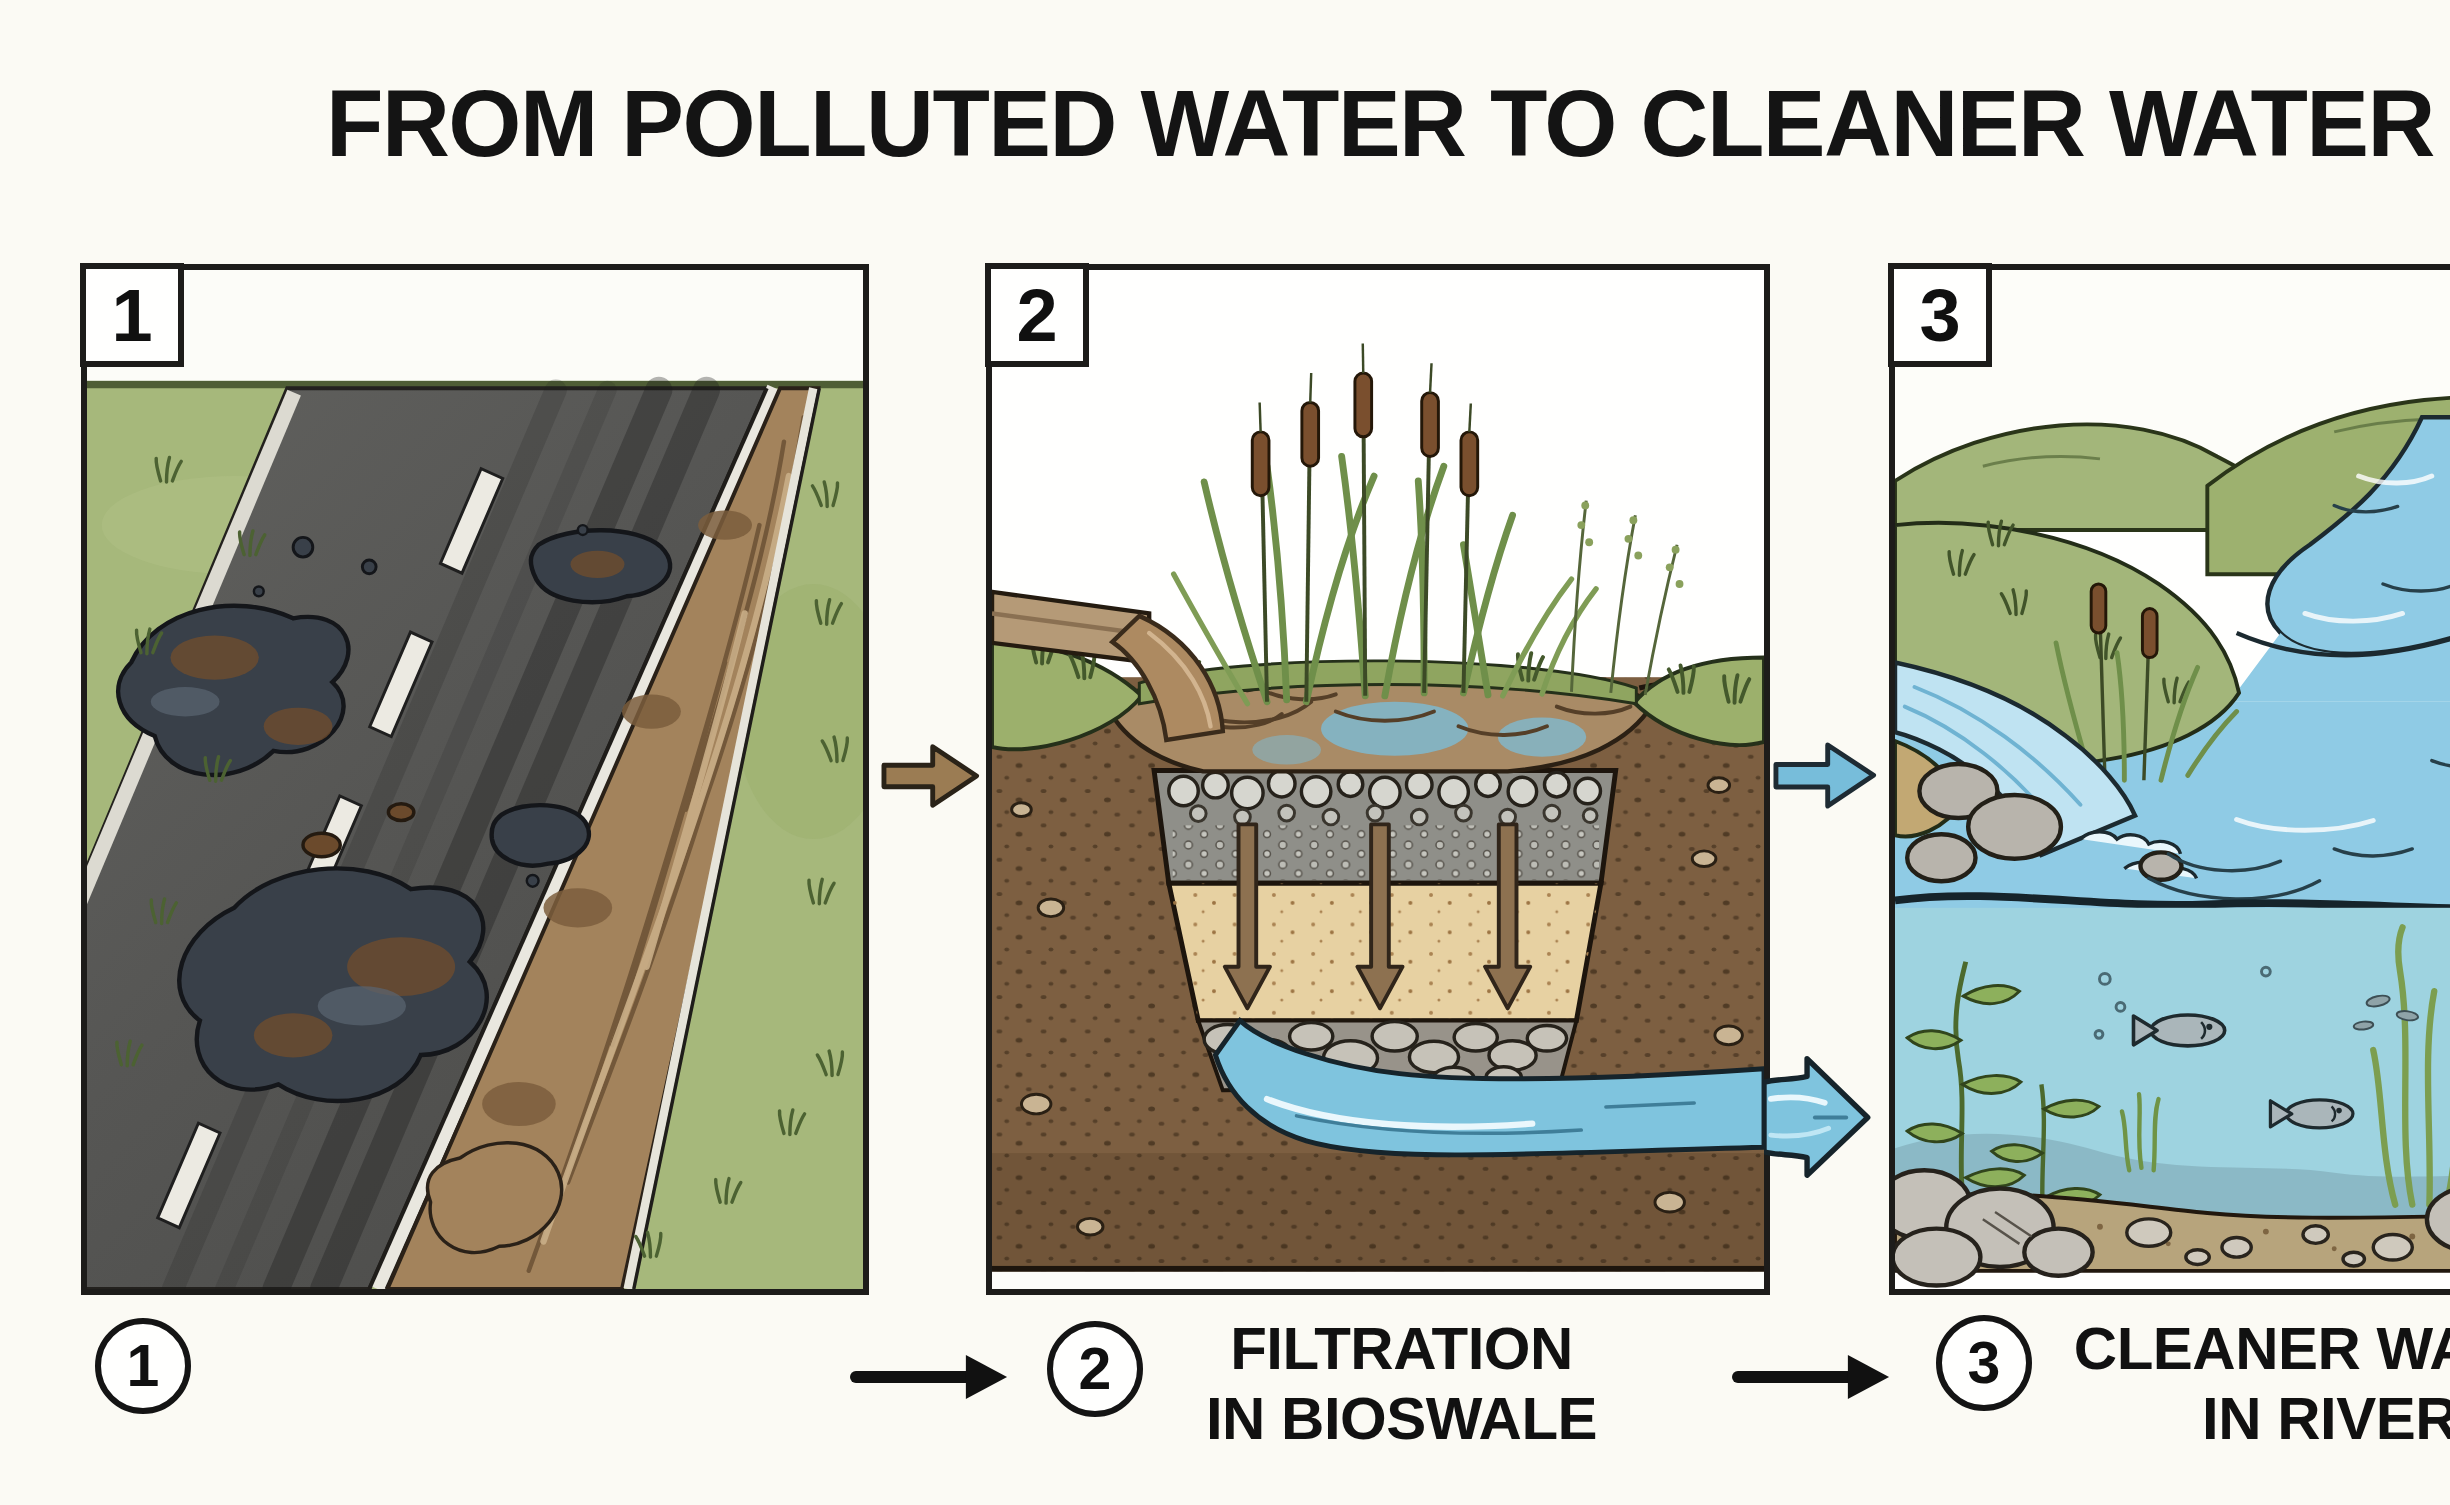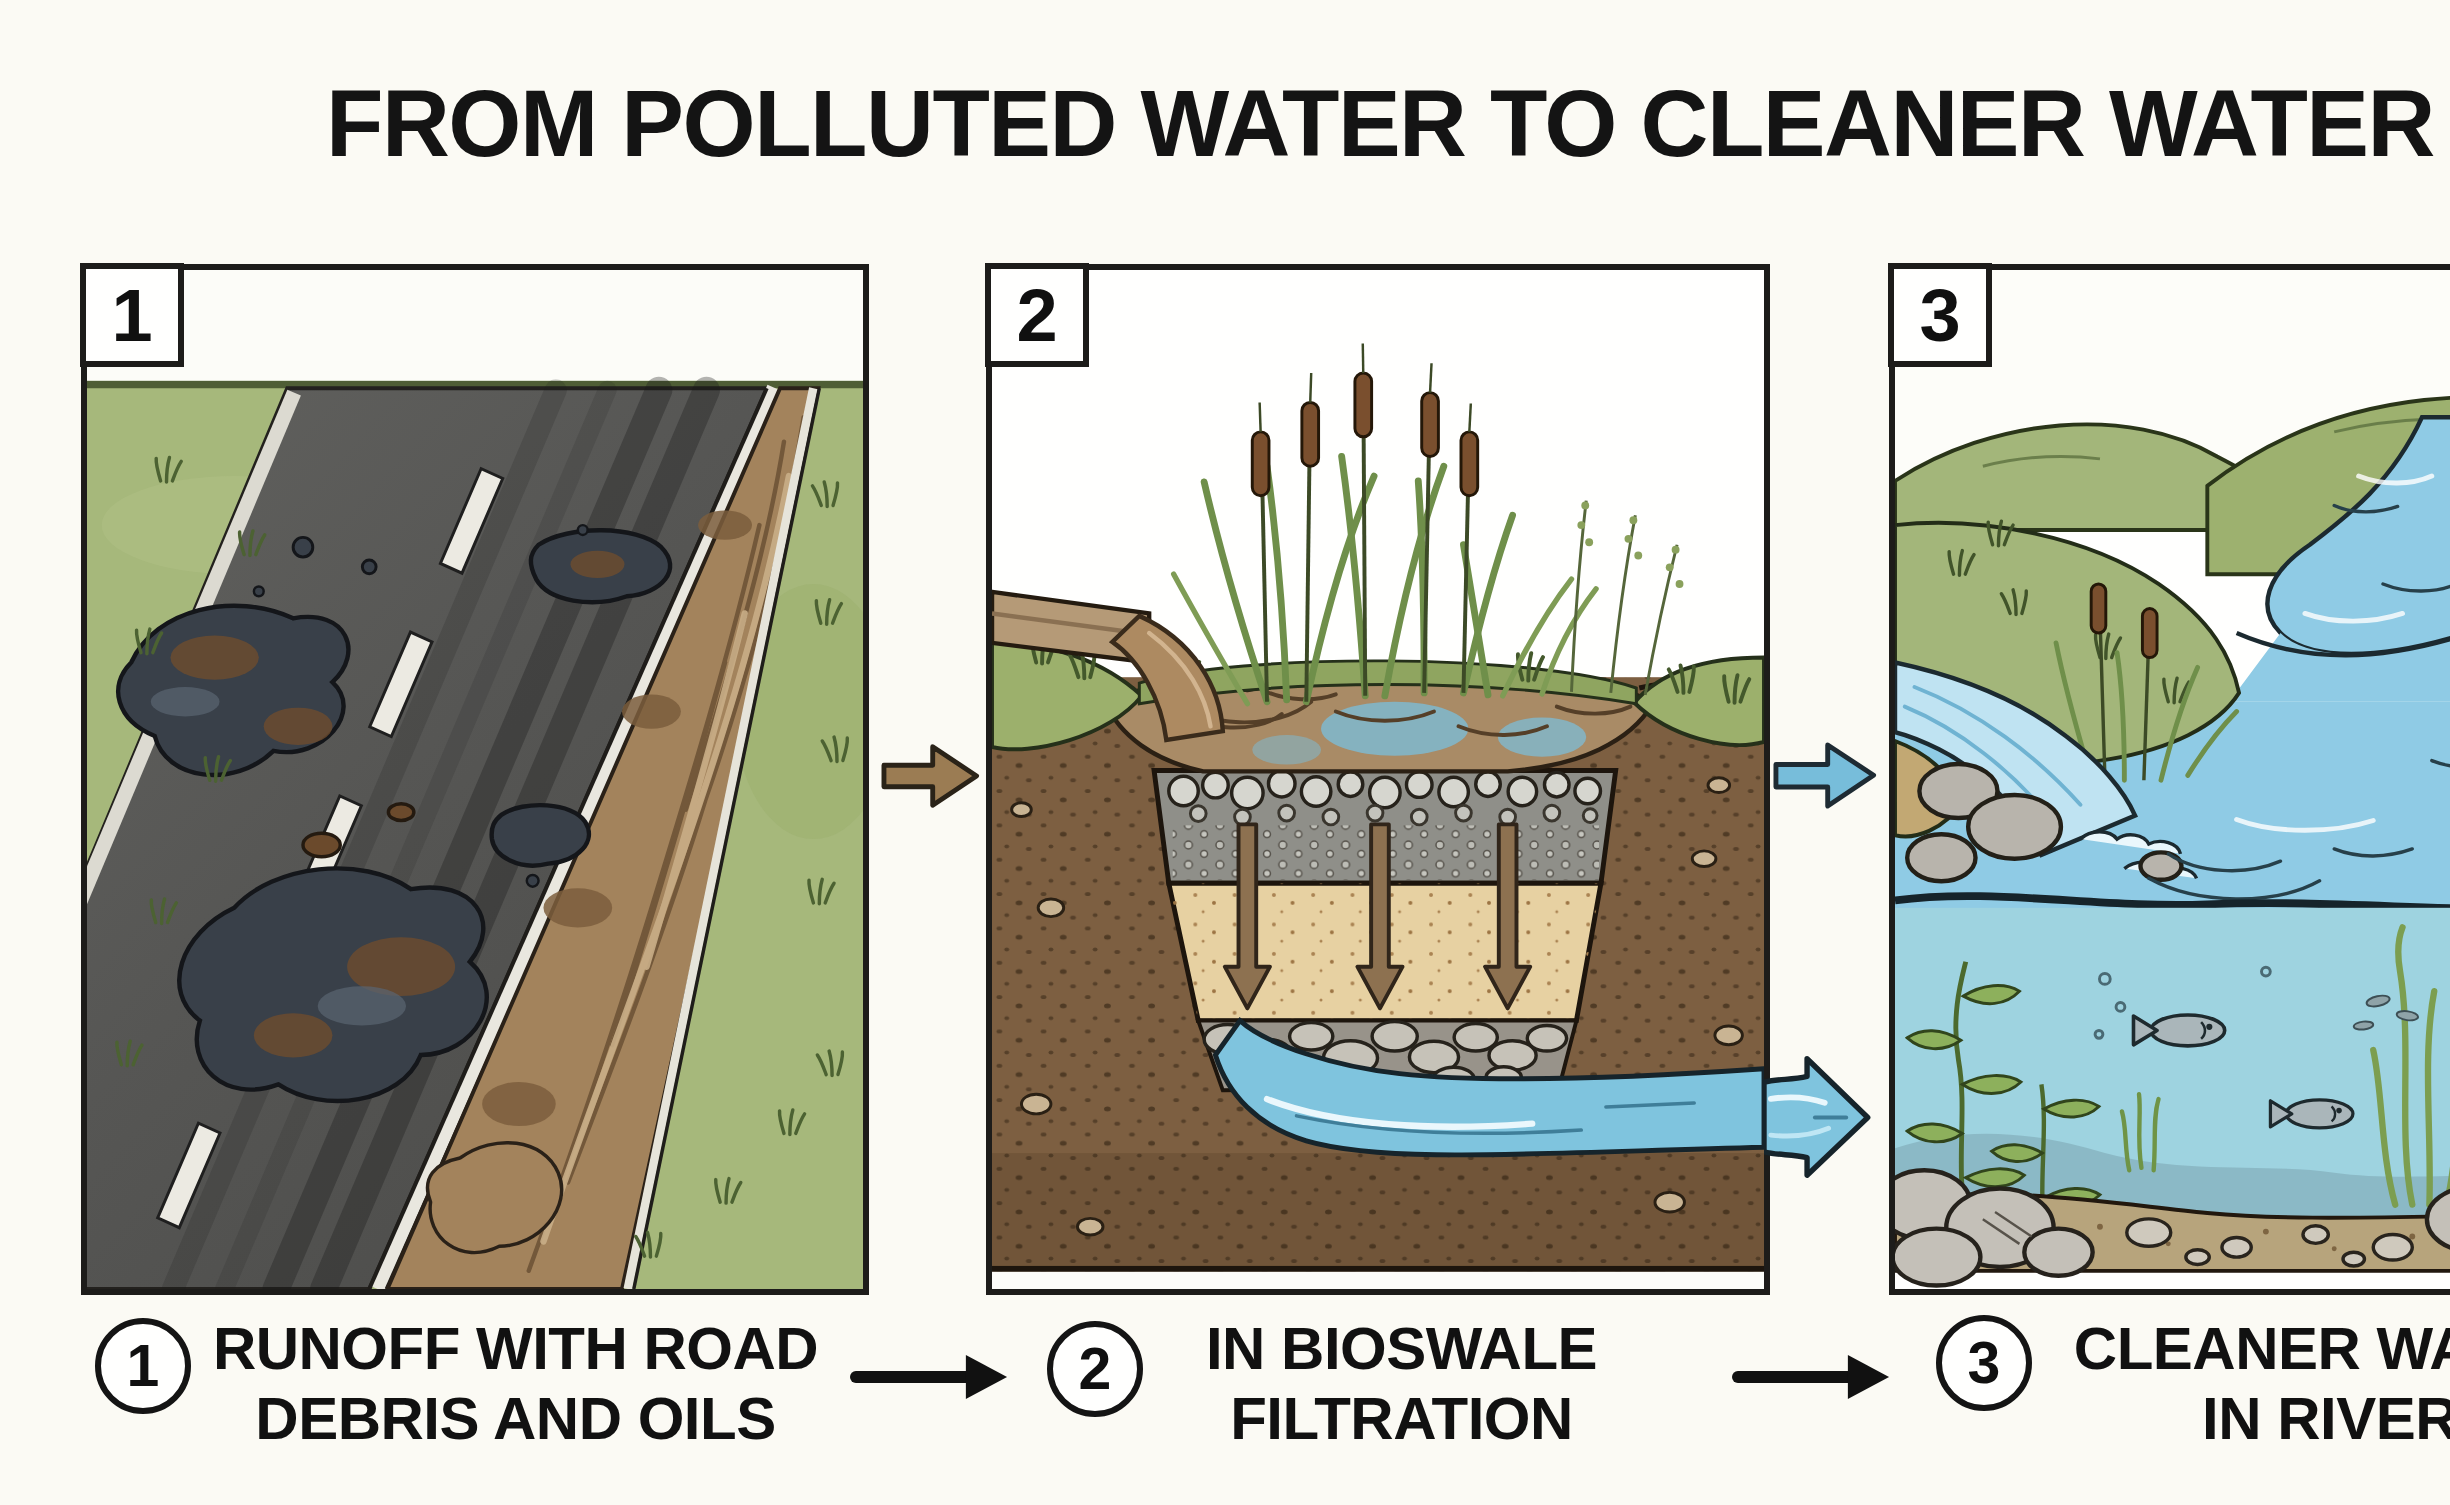--- a/index.html
+++ b/index.html
@@ -565,36 +565,32 @@
       </g>
     </svg>
     <div class="badge">
       <span>3</span>
     </div>
   </div>
 
   <div class="num-circle" style="left:95px;top:1318px">
     <span>1</span>
   </div>
-  <div class="caption" style="left:202px;top:1314px;width:627px">
-    <div>RUNOFF WITH ROAD</div>
-    <div>DEBRIS AND OILS</div>
-  </div>
 
   <svg class="gap-arrow" style="left:850px;top:1350px" width="162" height="54" viewBox="0 0 330 110">
     <line x1="12" y1="55" x2="242" y2="55" stroke="#111" stroke-width="24" stroke-linecap="round"></line>
     <polygon points="236,10 320,55 236,100" fill="#111"></polygon>
   </svg>
 
   <div class="num-circle" style="left:1047px;top:1321px">
     <span>2</span>
   </div>
   <div class="caption" style="left:1181px;top:1314px;width:441px">
+    <div>FILTRATION</div>
     <div>IN BIOSWALE</div>
-    <div>FILTRATION</div>
   </div>
 
   <svg class="gap-arrow" style="left:1732px;top:1350px" width="162" height="54" viewBox="0 0 330 110">
     <line x1="12" y1="55" x2="242" y2="55" stroke="#111" stroke-width="24" stroke-linecap="round"></line>
     <polygon points="236,10 320,55 236,100" fill="#111"></polygon>
   </svg>
 
   <div class="num-circle" style="left:1936px;top:1315px">
     <span>3</span>
   </div>

